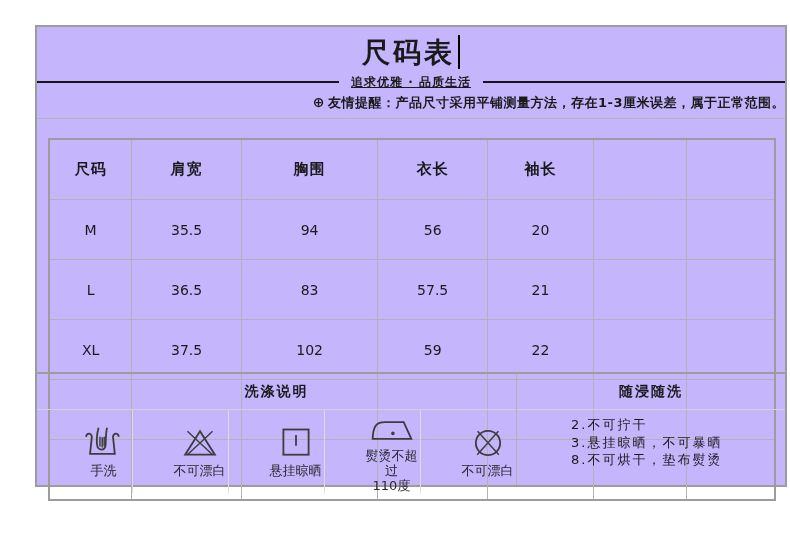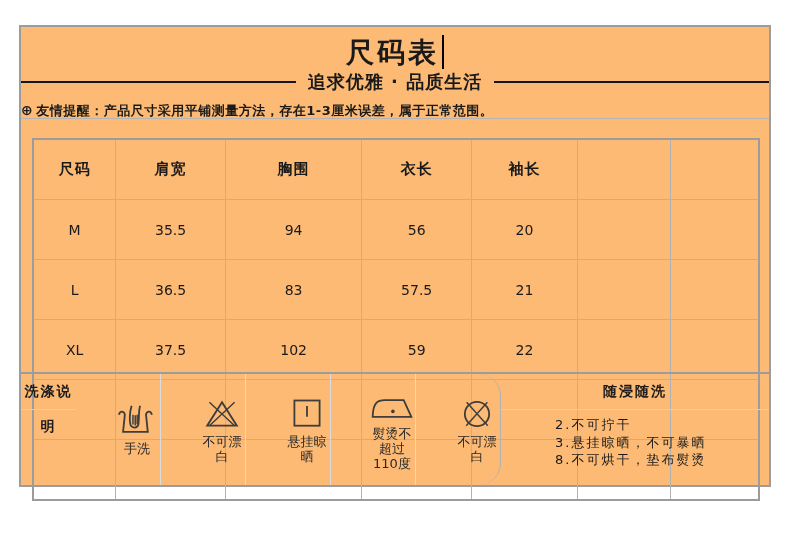--- a/index.html
+++ b/index.html
@@ -1,49 +1,49 @@
 <!DOCTYPE html>
 <html><head>
 <meta charset="utf-8">
 <style>
   html,body{margin:0;padding:0;}
   body{
     width:790px;height:537px;background:#ffffff;position:relative;
     font-family:"DejaVu Sans","Liberation Sans",sans-serif;color:#1a1a1a;
   }
   .sheet{
-    position:absolute;left:19px;top:25px;width:748px;height:458px;
-    border:2px solid #9c9c9c;background:#fdba74;
+    position:absolute;left:35px;top:25px;width:748px;height:458px;
+    border:2px solid #9c9c9c;background:#c4b5fd;
   }
   
   .header{height:91px;border-bottom:1px solid #b5b5b5;overflow:hidden;}
   .title-row{margin-top:6px;height:40px;line-height:40px;text-align:center;}
   .title-text{font-size:28px;font-weight:bold;letter-spacing:3px;}
   .cursor-bar{display:inline-block;width:2px;height:34px;background:#000;vertical-align:-7px;margin-left:3px;}
   .tagline-row{display:flex;align-items:center;height:18px;margin:0 0;}
   .tagline-row .rule{flex:1;border-top:2px solid #151515;height:0;}
-  .tagline{padding:0 12px;font-size:18px;font-weight:bold;letter-spacing:1px;white-space:nowrap;}
-  .notice-row{margin-top:11px;text-align:left;font-size:13px;font-weight:bold;line-height:17px;letter-spacing:0.5px;}
+  .tagline{padding:0 12px;font-size:12px;font-weight:bold;letter-spacing:1px;white-space:nowrap;text-decoration:underline;}
+  .notice-row{margin-top:3px;text-align:right;font-size:13px;font-weight:bold;line-height:17px;letter-spacing:0.5px;}
   .notice-icon{font-weight:bold;font-size:14px;margin-right:3px;}
   
   .size-table{
     position:absolute;left:11px;top:111px;width:728px;
     border-collapse:collapse;table-layout:fixed;border:2px solid #9c9c9c;
   }
   .size-table td{
     border:1px solid #b2b2b2;height:35px;text-align:center;vertical-align:middle;
     font-size:14px;padding:12px;
   }
   .size-table tr.head td{font-weight:bold;font-size:15px;letter-spacing:1px;}
   
   .care{
     position:absolute;left:0;top:345px;width:748px;height:113px;
     border-top:2px solid #9c9c9c;display:flex;box-sizing:border-box;
   }
-  .care-left{width:479px;border-right:1px solid #b2b2b2;display:flex;border-radius:22px;}
+  .care-left{width:479px;border-right:1px solid #b2b2b2;display:flex;flex-direction:column;}
   .care-right{flex:1;display:flex;flex-direction:column;}
   .care-title{
     height:35px;line-height:35px;border-bottom:1px solid #d2d2d2;
     text-align:center;font-size:14px;font-weight:bold;letter-spacing:2px;
   }
   .icons-row{flex:1;display:flex;}
   .icon-cell{
     flex:1;border-right:1px solid #dcdcdc;display:flex;flex-direction:column;
     align-items:center;justify-content:center;text-align:center;padding-left:38px;
   }

